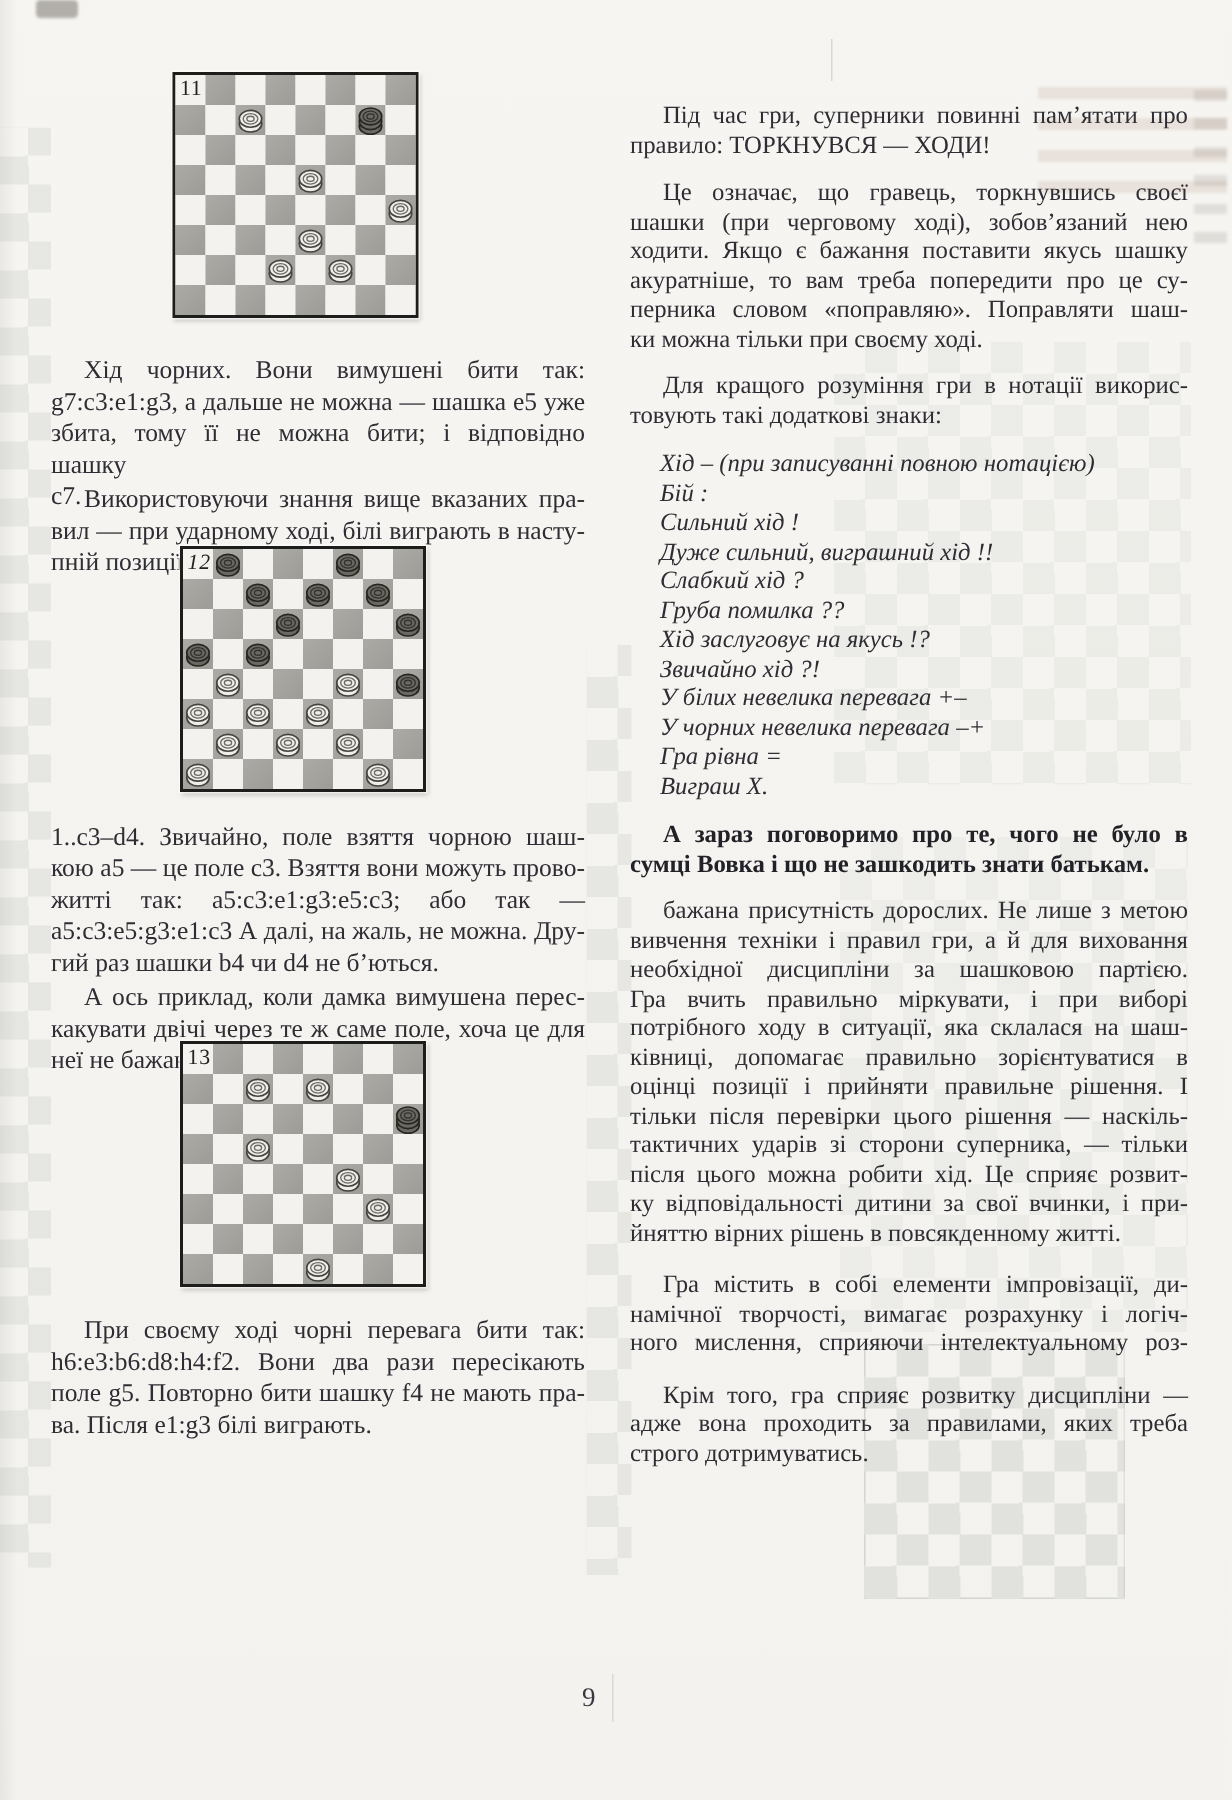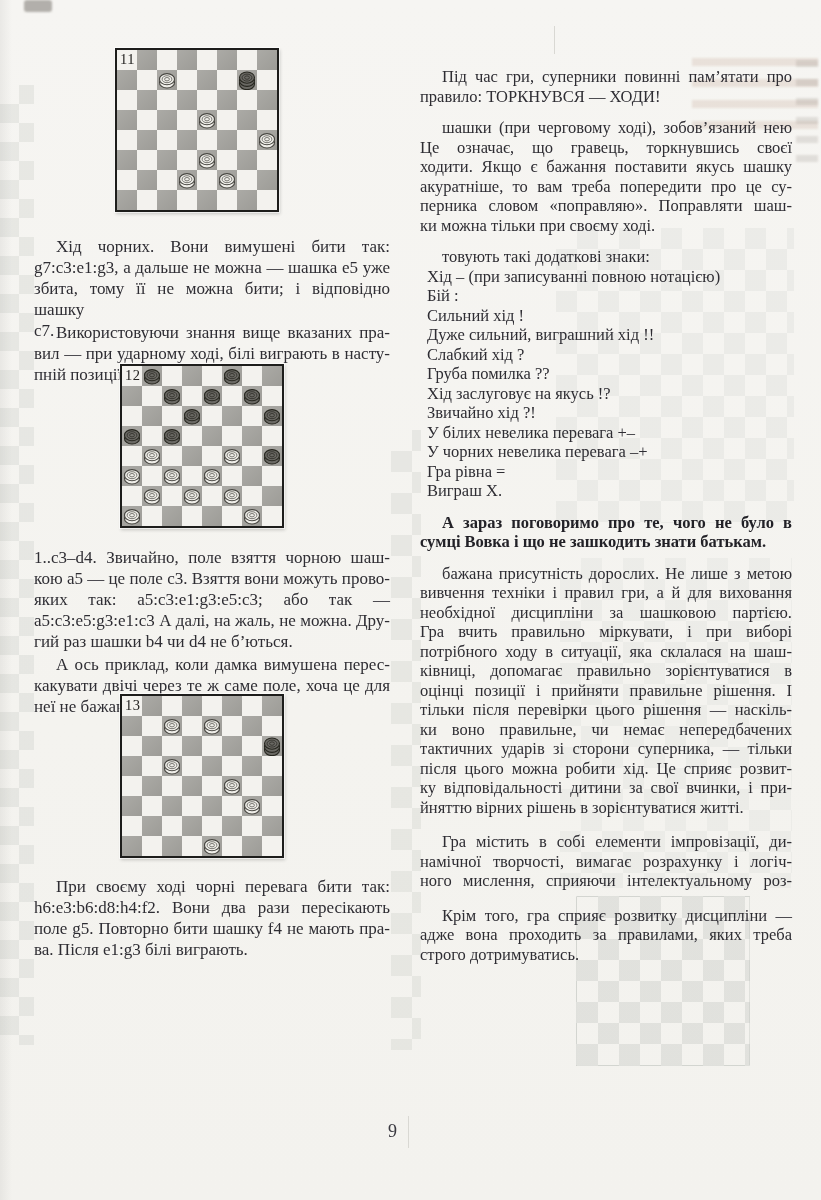--- a/index.html
+++ b/index.html
@@ -22,21 +22,21 @@
 
   
   .leftcol-block{position:absolute;left:34px;width:356px;font-size:17px;line-height:21px;}
   .rightcol{position:absolute;left:420px;top:55px;width:372px;font-size:16.5px;line-height:19.5px;}
   .para{margin:0;}
   .ln{text-align:justify;text-align-last:justify;white-space:normal;}
   .ln.last{text-align-last:left;}
   .para .ln:first-child{text-indent:22px;margin-top:12px;}
   .para.noind .ln:first-child{text-indent:0;}
   .boldpara{font-weight:bold;color:#222127;margin:7px 0 3px 0;font-family:Liberation Serif, serif;}
-  .nlist{margin:0;padding:0 0 0 7px;list-style:none;}
+  .nlist{margin:13px;padding:0 0 0 7px;list-style:none;font-style:italic;}
   .nlist li{text-align:left;}
   .gap-s{height:3px;}
 
   
   .board{
     position:absolute;width:160px;height:160px;
     border:2px solid #1d1d1b;background:#f4f3ef;
     box-shadow:0 0 0 1px rgba(255,255,255,.65), 1px 2px 3px rgba(60,58,54,.25);
   }
   .sq{position:absolute;width:20px;height:20px;}
@@ -191,21 +191,21 @@
       <div class="ln">g7:c3:e1:g3, а дальше не можна — шашка е5 уже</div>
       <div class="ln">збита, тому її не можна бити; і відповідно шашку</div>
       <div class="ln last">с7.</div>
     </div>
   <div class="leftcol-block para" style="top:310px;">
       <div class="ln">Використовуючи знання вище вказаних пра-</div>
       <div class="ln">вил — при ударному ході, білі виграють в насту-</div>
       <div class="ln last">пній позиції:</div>
     </div>
 
-  <div class="board" style="left:120px;top:364px;">
+  <div class="board" style="left:120px;top:364px;font-style:italic;">
       <div class="sq light" style="left: 0px; top: 0px;"></div>
       <div class="sq dark" style="left: 20px; top: 0px;"></div>
       <div class="sq light" style="left: 40px; top: 0px;"></div>
       <div class="sq dark" style="left: 60px; top: 0px;"></div>
       <div class="sq light" style="left: 80px; top: 0px;"></div>
       <div class="sq dark" style="left: 100px; top: 0px;"></div>
       <div class="sq light" style="left: 120px; top: 0px;"></div>
       <div class="sq dark" style="left: 140px; top: 0px;"></div>
       <div class="sq dark" style="left: 0px; top: 20px;"></div>
       <div class="sq light" style="left: 20px; top: 20px;"></div>
@@ -402,21 +402,21 @@
           <ellipse cx="10" cy="12.4" rx="7.5" ry="5.6" fill="#efeee9" stroke="#44433e" stroke-width="1.1"></ellipse>
           <ellipse cx="10" cy="9.2" rx="7.5" ry="5.6" fill="#efeee9" stroke="#44433e" stroke-width="1.1"></ellipse>
           <ellipse cx="10" cy="9.2" rx="4.9" ry="3.5" fill="none" stroke="#6b6a64" stroke-width="0.9"></ellipse>
           <ellipse cx="10" cy="9.2" rx="2.4" ry="1.7" fill="none" stroke="#6b6a64" stroke-width="0.9"></ellipse>
         </svg></div>
     </div>
 
   <div class="leftcol-block para noind" style="top:535px;">
       <div class="ln">1..c3–d4. Звичайно, поле взяття чорною шаш-</div>
       <div class="ln">кою а5 — це поле с3. Взяття вони можуть прово-</div>
-      <div class="ln">яких так: а5:c3:e1:g3:e5:c3; або так —</div>
+      <div class="ln">житті так: а5:c3:e1:g3:e5:c3; або так —</div>
       <div class="ln">а5:c3:e5:g3:e1:c3 А далі, на жаль, не можна. Дру-</div>
       <div class="ln last">гий раз шашки b4 чи d4 не б’ються.</div>
     </div>
   <div class="leftcol-block para" style="top:642px;">
       <div class="ln">А ось приклад, коли дамка вимушена перес-</div>
       <div class="ln">какувати двічі через те ж саме поле, хоча це для</div>
       <div class="ln last">неї не бажано.</div>
     </div>
 
   <div class="board" style="left:120px;top:694px;">
@@ -543,28 +543,29 @@
       <div class="ln">поле g5. Повторно бити шашку f4 не мають пра-</div>
       <div class="ln last">ва. Після e1:g3 білі виграють.</div>
     </div>
 
   <div class="rightcol">
     <div class="para">
         <div class="ln">Під час гри, суперники повинні пам’ятати про</div>
         <div class="ln last">правило: ТОРКНУВСЯ — ХОДИ!</div>
       </div>
     <div class="para">
+        <div class="ln">Це означає, що гравець, торкнувшись своєї</div>
         <div class="ln">шашки (при черговому ході), зобов’язаний нею</div>
-        <div class="ln">Це означає, що гравець, торкнувшись своєї</div>
         <div class="ln">ходити. Якщо є бажання поставити якусь шашку</div>
         <div class="ln">акуратніше, то вам треба попередити про це су-</div>
         <div class="ln">перника словом «поправляю». Поправляти шаш-</div>
         <div class="ln last">ки можна тільки при своєму ході.</div>
       </div>
     <div class="para">
+        <div class="ln">Для кращого розуміння гри в нотації викорис-</div>
         <div class="ln last">товують такі додаткові знаки:</div>
       </div>
     <ul class="nlist">
         <li>Хід – (при записуванні повною нотацією)</li>
         <li>Бій :</li>
         <li>Сильний хід !</li>
         <li>Дуже сильний, виграшний хід !!</li>
         <li>Слабкий хід ?</li>
         <li>Груба помилка ??</li>
         <li>Хід заслуговує на якусь !?</li>
@@ -580,25 +581,24 @@
       </div>
     <div class="para">
         <div class="ln">бажана присутність дорослих. Не лише з метою</div>
         <div class="ln">вивчення техніки і правил гри, а й для виховання</div>
         <div class="ln">необхідної дисципліни за шашковою партією.</div>
         <div class="ln">Гра вчить правильно міркувати, і при виборі</div>
         <div class="ln">потрібного ходу в ситуації, яка склалася на шаш-</div>
         <div class="ln">ківниці, допомагає правильно зорієнтуватися в</div>
         <div class="ln">оцінці позиції і прийняти правильне рішення. І</div>
         <div class="ln">тільки після перевірки цього рішення — наскіль-</div>
-        <div class="ln">ки воно правильне, чи немає непередбачених</div>
         <div class="ln">тактичних ударів зі сторони суперника, — тільки</div>
         <div class="ln">після цього можна робити хід. Це сприяє розвит-</div>
         <div class="ln">ку відповідальності дитини за свої вчинки, і при-</div>
-        <div class="ln last">йняттю вірних рішень в зорієнтуватися житті.</div>
+        <div class="ln last">йняттю вірних рішень в повсякденному житті.</div>
       </div>
     <div class="gap-s"></div>
     <div class="para">
         <div class="ln">Гра містить в собі елементи імпровізації, ди-</div>
         <div class="ln">намічної творчості, вимагає розрахунку і логіч-</div>
         <div class="ln">ного мислення, сприяючи інтелектуальному роз-</div>
       </div>
     <div class="gap-s"></div>
     <div class="para">
         <div class="ln">Крім того, гра сприяє розвитку дисципліни —</div>

